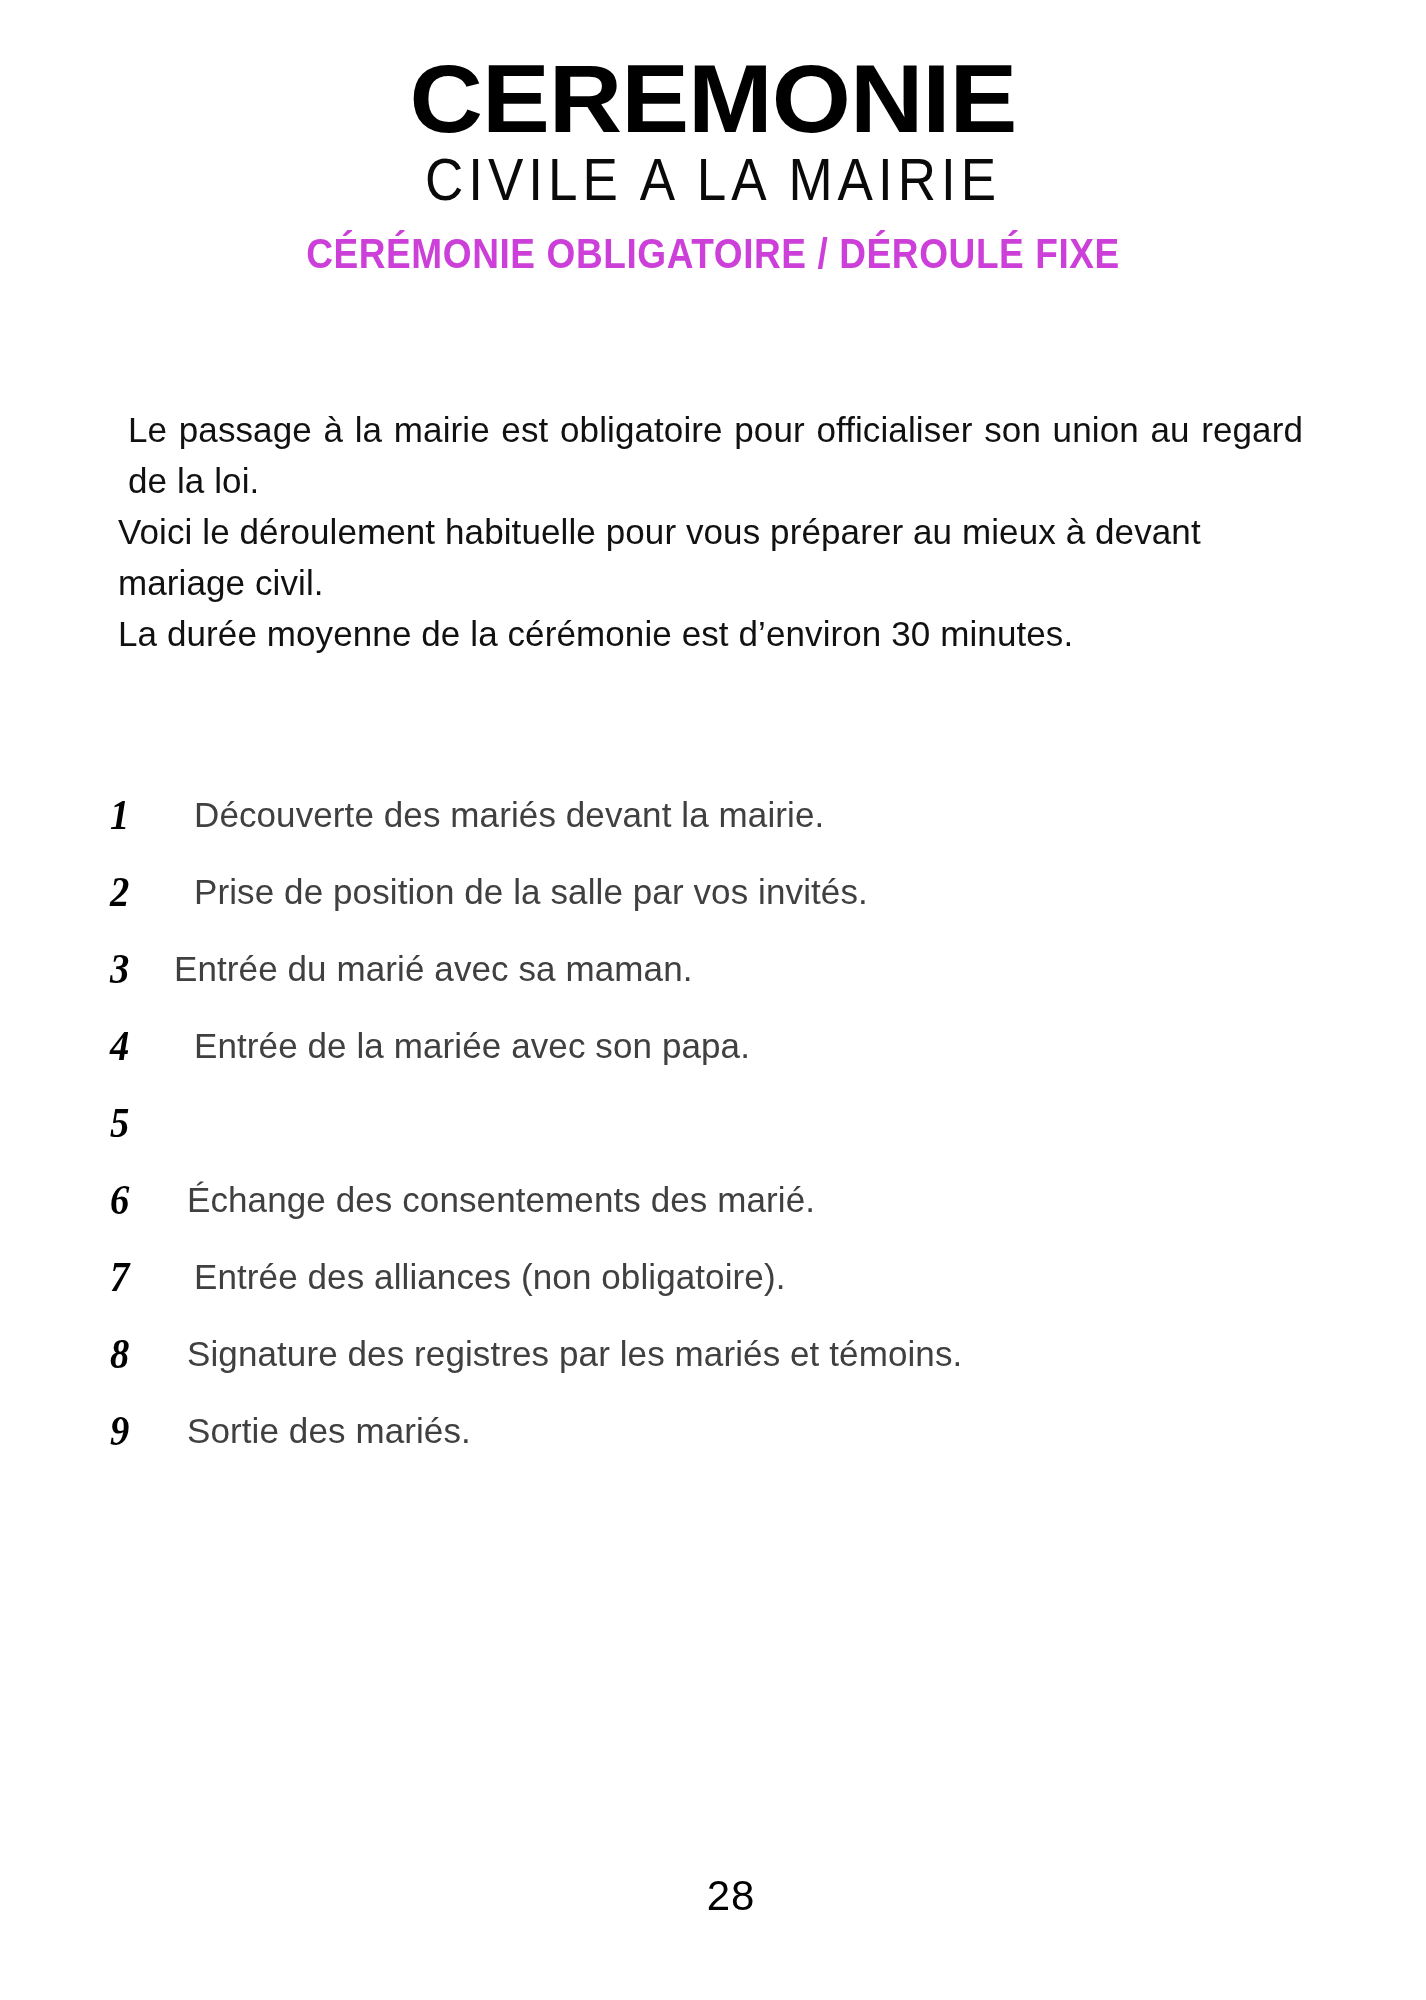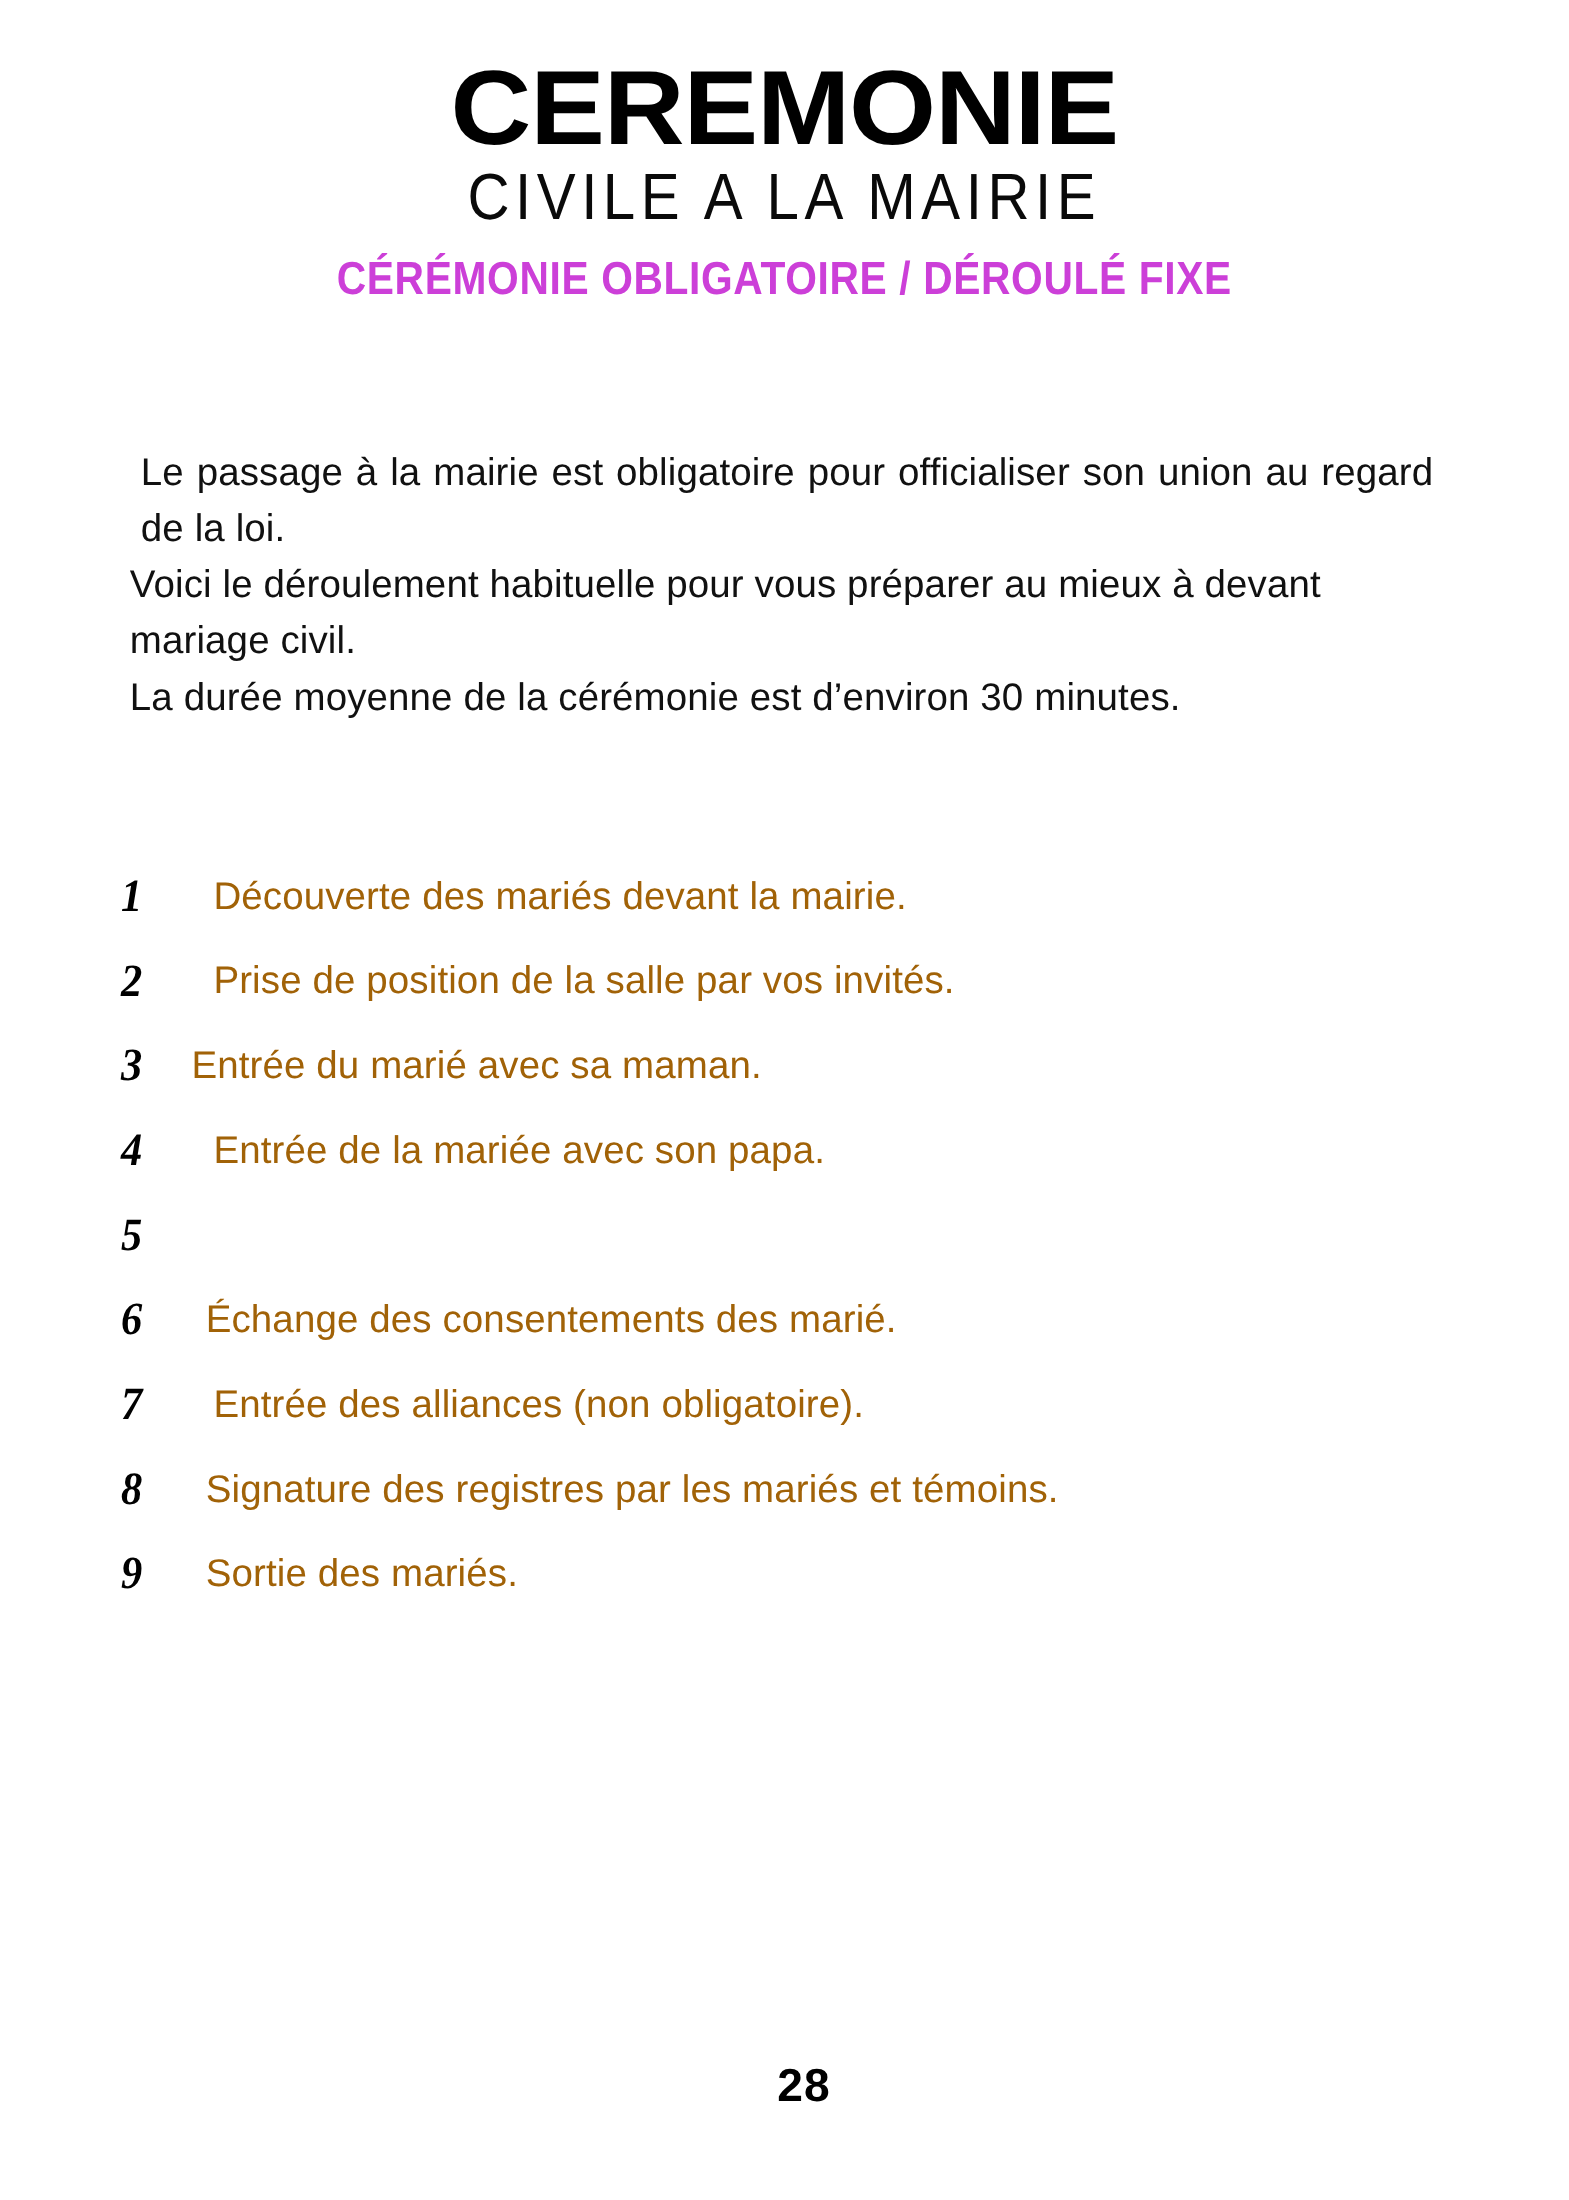--- a/index.html
+++ b/index.html
@@ -116,37 +116,37 @@
     transform: scaleX(0.92);
     transform-origin: left center;
   }
   .step-text {
     position: absolute;
     left: 190px;
     font-family: "Liberation Sans", sans-serif;
     font-weight: 400;
     font-size: 35px;
     line-height: 1.2;
-    color: #a16207;
+    color: #404040;
     white-space: nowrap;
     letter-spacing: 0.1px;
   }
   .step.indent-a .step-text { left: 194px; }
   .step.indent-b .step-text { left: 174px; }
   .step.indent-c .step-text { left: 187px; }
 
   
   .page-number {
     position: absolute;
     left: 0;
     right: 0;
     top: 1872px;
     text-align: center;
     font-family: "Liberation Sans", sans-serif;
-    font-weight: 700;
+    font-weight: 400;
     font-size: 42px;
     color: #000000;
     letter-spacing: 1px;
     padding-left: 36px;
   }
 </style>
 </head>
 <body style="background: rgb(255, 255, 255);">
 
 <div class="page">

